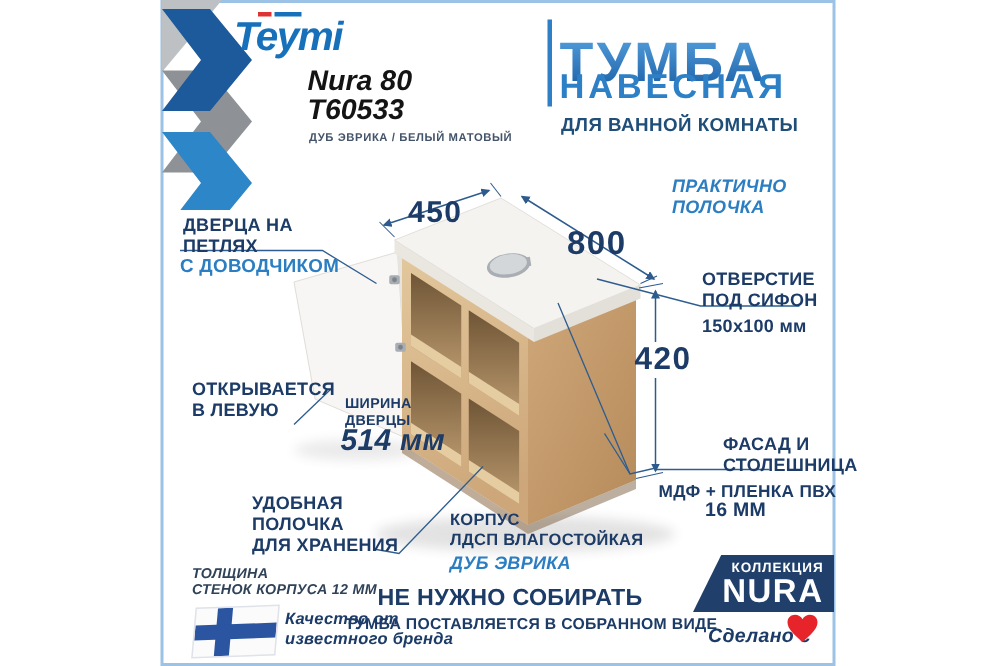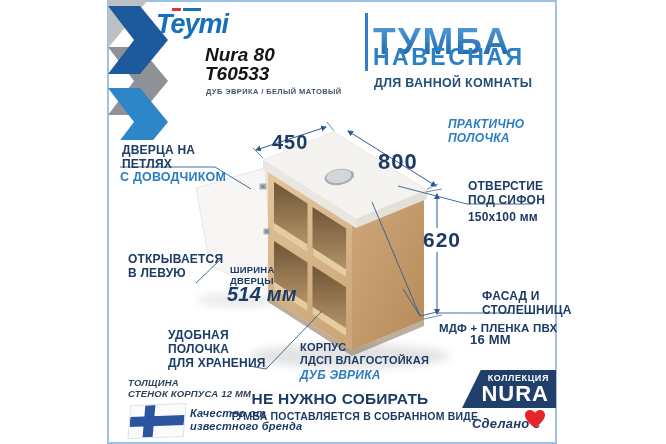--- a/index.html
+++ b/index.html
@@ -156,21 +156,21 @@
   <div class="sku">T60533</div>
   <div class="finish">ДУБ ЭВРИКА / БЕЛЫЙ МАТОВЫЙ</div>
 
   <div class="vbar"></div>
   <div class="h-title">ТУМБА</div>
   <div class="h-sub">НАВЕСНАЯ</div>
   <div class="h-tag">ДЛЯ ВАННОЙ КОМНАТЫ</div>
 
   <div class="dim" style="left:272px;top:131px;font-size:20px;">450</div>
   <div class="dim" style="left:378px;top:149px;font-size:22px;">800</div>
-  <div class="dim" style="left:423px;top:228px;font-size:21px;">620</div>
+  <div class="dim" style="left:423px;top:228px;font-size:21px;">420</div>
 
   <div class="lbl" style="left:122px;top:143px;font-size:12px;">
     <div>ДВЕРЦА НА</div>
     <div>ПЕТЛЯХ</div>
   </div>
   <div class="lbl blue" style="left:120px;top:170px;font-size:12.5px;">С ДОВОДЧИКОМ</div>
 
   <div class="lbl" style="left:128px;top:252px;font-size:12px;">
     <div>ОТКРЫВАЕТСЯ</div>
     <div>В ЛЕВУЮ</div>

